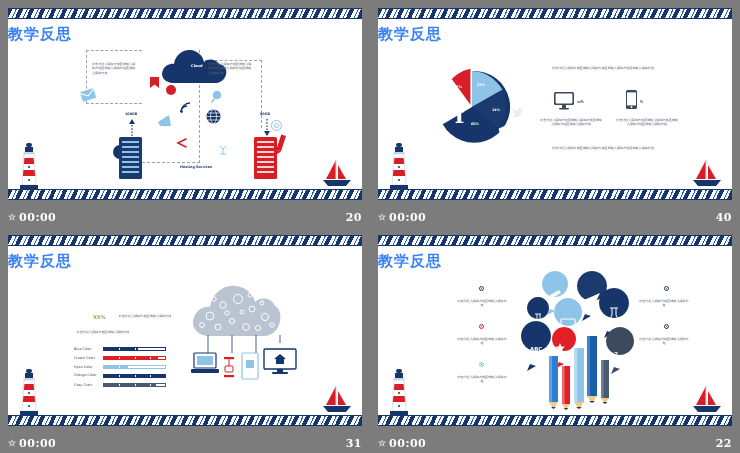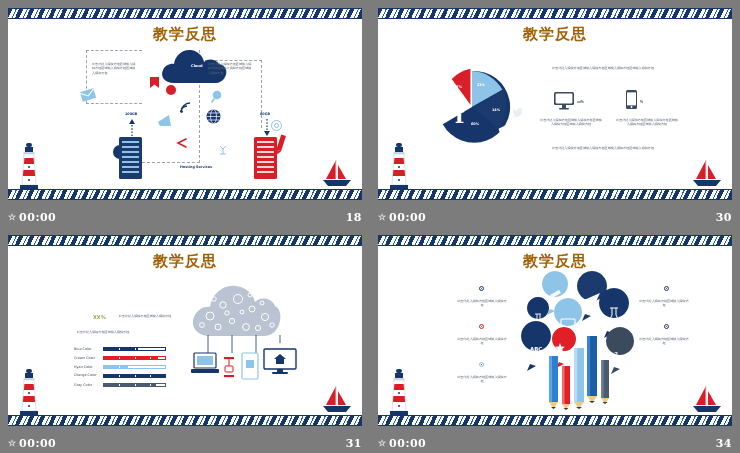--- a/index.html
+++ b/index.html
@@ -35,23 +35,22 @@
         #ffffff 8px, #ffffff 10px);
     border-top: 1px solid #16366b;
     border-bottom: 1px solid #16366b;
   }
   .stripe.top { top: 0; }
   .stripe.bot { bottom: 0; }
 
   
   .slide-title {
     position: absolute; top: 17px; left: 0; right: 0;
-    text-align: center;
     font-size: 15px; font-weight: bold;
-    color: #a16207;
+    color: #3b82f6;
     letter-spacing: 1px;
     font-family: Liberation Mono, monospace;
   }
 
   
   .lighthouse { position: absolute; left: 10px; bottom: 11px; width: 22px; height: 48px; }
   
   .sailboat { position: absolute; right: 8px; bottom: 11px; width: 34px; height: 30px; }
 
   
@@ -262,21 +261,21 @@
         <path d="M18 6 v14 h8 Z" fill="#d81e27"></path>
         <path d="M16 1 v19" stroke="#cfd6de" stroke-width="1"></path>
         <path d="M3 21 h28 l-5 6 h-18 Z" fill="#16366b"></path>
       </svg>
     </div>
     <div class="statusbar">
       <div class="status-left">
         <span class="star-icon">☆</span>
         <span class="timer">00:00</span>
       </div>
-      <span class="pagenum">18</span>
+      <span class="pagenum">20</span>
     </div>
   </div>
 
   <div class="cell top">
     <div class="slide">
       <div class="stripe top"></div>
       <div class="stripe bot"></div>
       <div class="slide-title">教学反思</div>
 
       <div class="pie-wrap">
@@ -344,21 +343,21 @@
         <path d="M18 6 v14 h8 Z" fill="#d81e27"></path>
         <path d="M16 1 v19" stroke="#cfd6de" stroke-width="1"></path>
         <path d="M3 21 h28 l-5 6 h-18 Z" fill="#16366b"></path>
       </svg>
     </div>
     <div class="statusbar">
       <div class="status-left">
         <span class="star-icon">☆</span>
         <span class="timer">00:00</span>
       </div>
-      <span class="pagenum">30</span>
+      <span class="pagenum">40</span>
     </div>
   </div>
 
   <div class="cell bottom">
     <div class="slide">
       <div class="stripe top"></div>
       <div class="stripe bot"></div>
       <div class="slide-title">教学反思</div>
 
       <span class="xxpct" style="left:85px;top:79px;">XX%</span>
@@ -594,17 +593,17 @@
         <path d="M18 6 v14 h8 Z" fill="#d81e27"></path>
         <path d="M16 1 v19" stroke="#cfd6de" stroke-width="1"></path>
         <path d="M3 21 h28 l-5 6 h-18 Z" fill="#16366b"></path>
       </svg>
     </div>
     <div class="statusbar">
       <div class="status-left">
         <span class="star-icon">☆</span>
         <span class="timer">00:00</span>
       </div>
-      <span class="pagenum">34</span>
+      <span class="pagenum">22</span>
     </div>
   </div>
 
 </div>
 
 </body></html>

